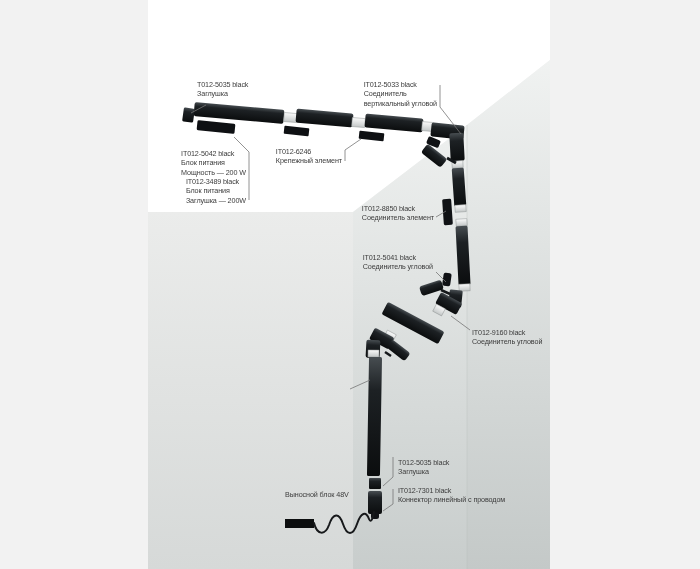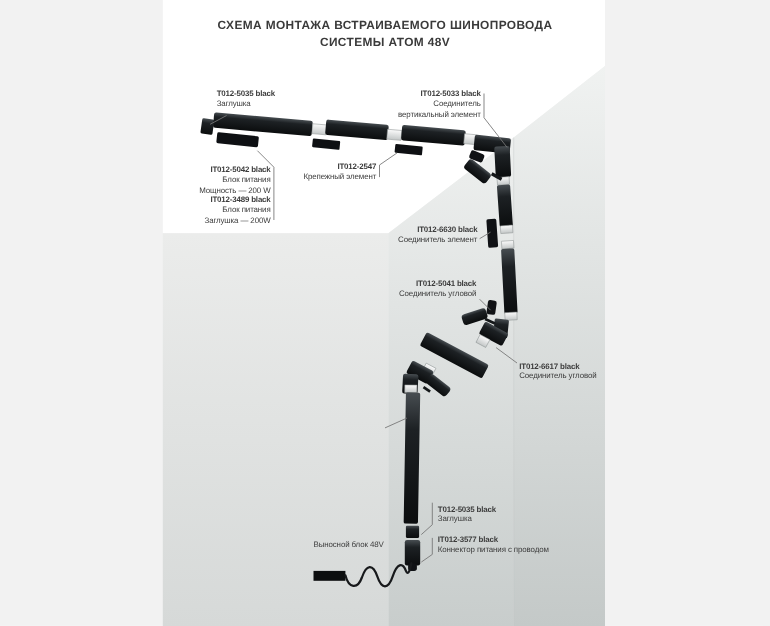--- a/index.html
+++ b/index.html
@@ -11,22 +11,22 @@
   .scene{position:absolute;left:0;top:0;}
   .title{
     position:absolute;left:0;right:0;top:15px;text-align:center;
     font-size:10.8px;line-height:16px;font-weight:700;
     letter-spacing:.35px;color:#3a3a3a;
   }
   .lbl{
     position:absolute;font-size:7.2px;line-height:9.4px;color:#3c3c3c;
     white-space:nowrap;letter-spacing:-.1px;
   }
-  .lbl.right{text-align:right;}
-  .lbl .code{font-weight:700;letter-spacing:-.15px;}
+  .lbl.right{}
+  .lbl .code{font-weight:400;letter-spacing:-.15px;}
 </style>
 </head>
 <body>
 
 <div class="stage">
 
   <svg class="scene" width="700" height="569" viewBox="0 0 700 569">
     <defs>
       <linearGradient id="gTrack" x1="0" y1="0" x2="0" y2="1">
         <stop offset="0" stop-color="#474d51"></stop>
@@ -119,76 +119,72 @@
       <path d="M361,139 L345,150 L345,161"></path>
       <path d="M436,217 L446,211"></path>
       <path d="M436,272 L446,282"></path>
       <path d="M470,330 L451,316"></path>
       <path d="M350,389 L370,380"></path>
       <path d="M393,457 L393,477 L383,486"></path>
       <path d="M393,489 L393,504 L383,511"></path>
     </g>
   </svg>
 
-  <div class="title">
-    <div>СХЕМА МОНТАЖА ВСТРАИВАЕМОГО ШИНОПРОВОДА</div>
-    <div>СИСТЕМЫ АТОМ 48V</div>
-  </div>
 
   <div class="lbl" style="left:197px;top:80px">
     <div class="code">T012-5035 black</div>
     <div>Заглушка</div>
   </div>
 
   <div class="lbl right" style="right:263px;top:80px">
     <div class="code">IT012-5033 black</div>
     <div>Соединитель</div>
-    <div>вертикальный элемент</div>
+    <div>вертикальный угловой</div>
   </div>
 
   <div class="lbl right" style="right:454px;top:149px">
     <div class="code">IT012-5042 black</div>
     <div>Блок питания</div>
     <div>Мощность — 200 W</div>
   </div>
 
   <div class="lbl right" style="right:454px;top:177px">
     <div class="code">IT012-3489 black</div>
     <div>Блок питания</div>
     <div>Заглушка — 200W</div>
   </div>
 
   <div class="lbl right" style="right:358px;top:147px">
-    <div class="code">IT012-2547</div>
+    <div class="code">IT012-6246</div>
     <div>Крепежный элемент</div>
   </div>
 
   <div class="lbl right" style="right:266px;top:204px">
-    <div class="code">IT012-6630 black</div>
+    <div class="code">IT012-8850 black</div>
     <div>Соединитель элемент</div>
   </div>
 
   <div class="lbl right" style="right:267px;top:253px">
     <div class="code">IT012-5041 black</div>
     <div>Соединитель угловой</div>
   </div>
 
   <div class="lbl" style="left:472px;top:328px">
-    <div class="code">IT012-6617 black</div>
+    <div class="code">IT012-9160 black</div>
     <div>Соединитель угловой</div>
   </div>
 
 
   <div class="lbl" style="left:398px;top:458px">
     <div class="code">T012-5035 black</div>
     <div>Заглушка</div>
   </div>
 
   <div class="lbl" style="left:398px;top:486px">
-    <div class="code">IT012-3577 black</div>
-    <div>Коннектор питания с проводом</div>
+    <div class="code">IT012-7301 black</div>
+    <div>Коннектор линейный с проводом</div>
   </div>
 
   <div class="lbl" style="left:285px;top:490px">
     <div>Выносной блок 48V</div>
   </div>
 
 </div>
 
 </body></html>

